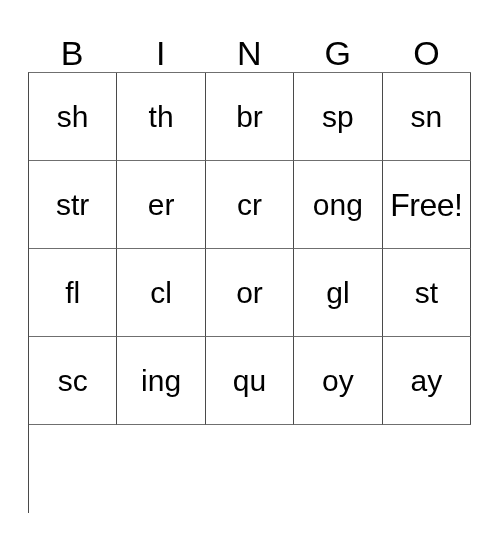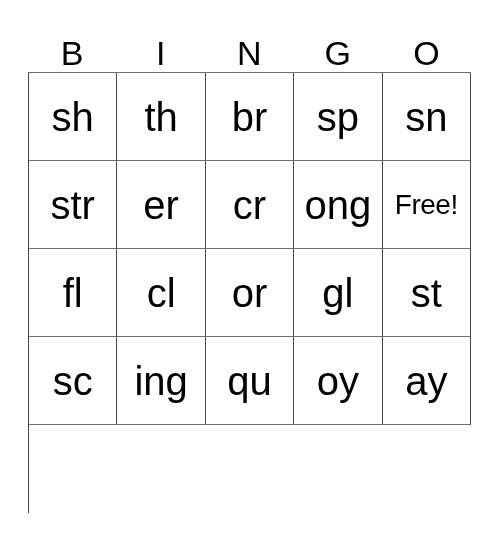--- a/index.html
+++ b/index.html
@@ -53,28 +53,28 @@
     border-left: 1px solid #4a4a4a;
     box-sizing: border-box;
   }
   .cell {
     border-right: 1px solid #4a4a4a;
     border-bottom: 1px solid #6f6f6f;
     display: flex;
     align-items: center;
     justify-content: center;
     box-sizing: border-box;
-    font-size: 40px;
+    font-size: 30px;
     line-height: 1;
     color: #000000;
     overflow: hidden;
     white-space: nowrap;
   }
   .cell.free {
-    font-size: 28px;
+    font-size: 32px;
     letter-spacing: -0.5px;
   }
 </style>
 </head>
 <body>
 
 <div id="bingo-card">
 
   <div id="header-row">
     <div class="header-cell">B</div>

